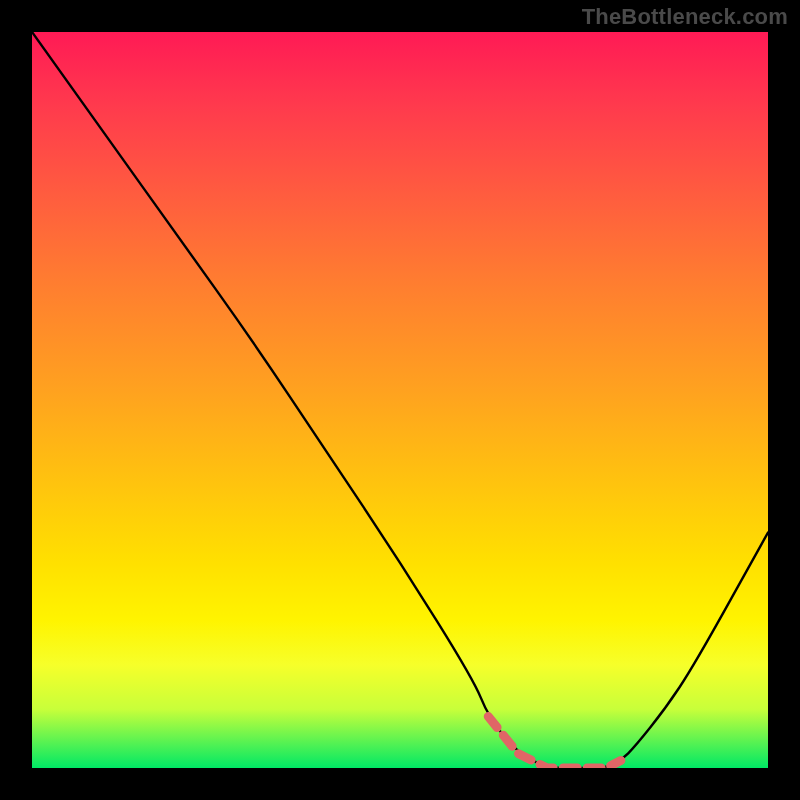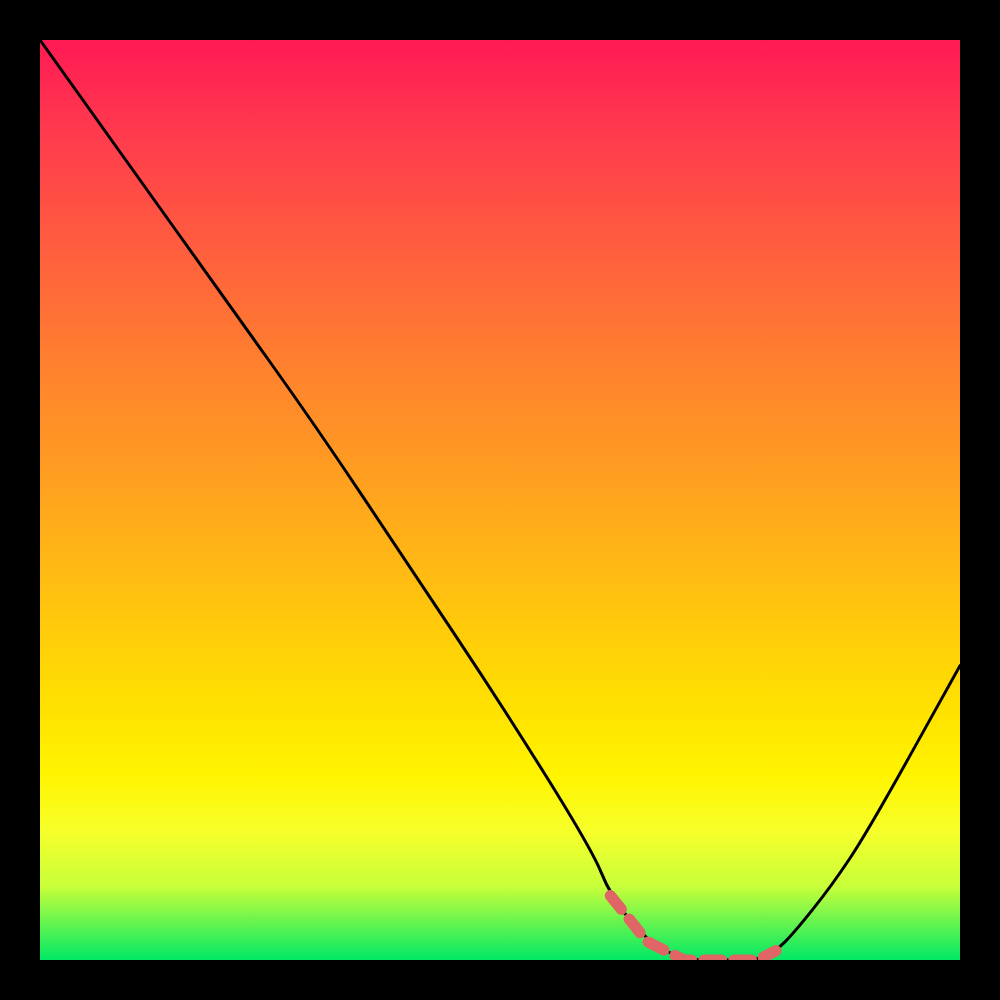--- a/index.html
+++ b/index.html
@@ -49,20 +49,21 @@
     position: absolute;
     inset: 0;
     width: 100%;
     height: 100%;
   }
 </style>
 </head>
 <body>
 
 <div class="frame">
+  <div class="watermark">TheBottleneck.com</div>
 
   <div class="plot">
     <svg class="curve" viewBox="0 0 736 736" preserveAspectRatio="none">
       <path id="curve-path" fill="none" stroke="#000" stroke-width="2.4" stroke-linecap="round" stroke-linejoin="round" d="M0.0 0.0 Q73.6 103.0 110.4 154.6 Q147.2 206.1 184.0 257.6 Q220.8 309.1 257.6 364.3 Q294.4 419.5 331.2 474.7 Q368.0 529.9 404.8 588.8 Q441.6 647.7 449.0 666.1 Q456.3 684.5 471.0 702.9 Q485.8 721.3 500.5 728.6 Q515.2 736.0 529.9 736.0 Q544.6 736.0 559.4 736.0 Q574.1 736.0 581.4 732.3 Q588.8 728.6 596.2 721.3 Q603.5 713.9 618.2 695.5 Q633.0 677.1 647.7 655.0 Q662.4 633.0 699.2 566.7 L736.0 500.5"></path>
       <path id="band-path" fill="none" stroke="#e06666" stroke-width="9" stroke-linecap="round" stroke-linejoin="round" stroke-dasharray="14 10" d="M456.3 684.5 L485.8 721.3 L515.2 736.0 L544.6 736.0 L574.1 736.0 L588.8 728.6"></path>
     </svg>
   </div>
 </div>
 
 </body></html>

